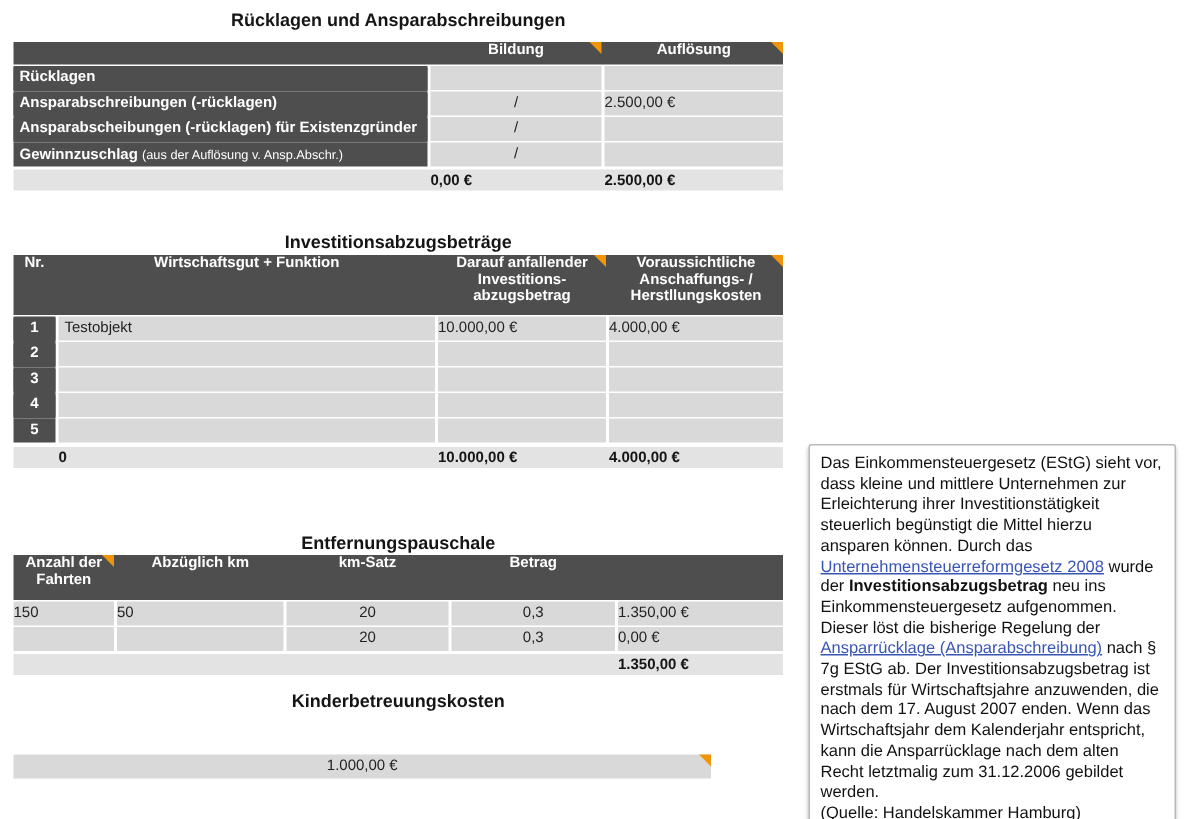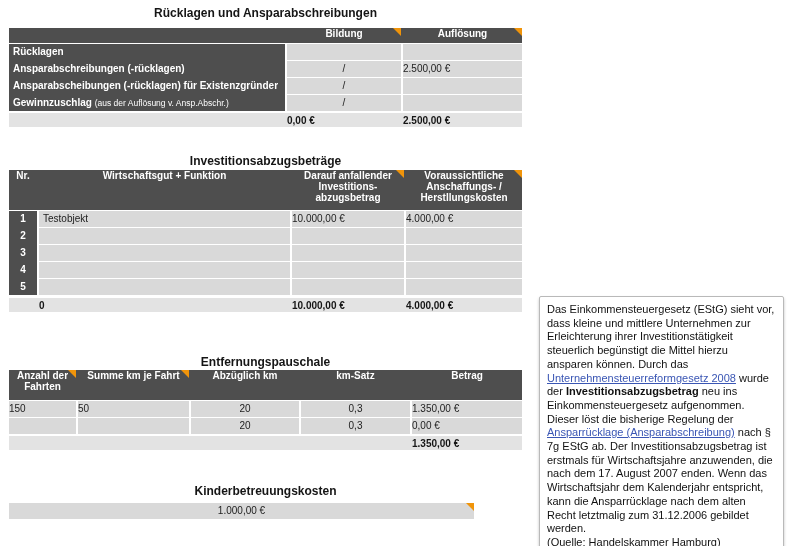--- a/index.html
+++ b/index.html
@@ -144,24 +144,20 @@
   </div>
 
   <div class="title" style="top:355px">Entfernungspauschale</div>
 
   <div class="thead g3" style="top:370px;height:30px">
     <div class="hc">
       <span style="display:inline-block;max-width:60px">Anzahl der Fahrten</span>
       <span class="tri"></span>
     </div>
     <div class="hc">
-      <span>Summe km je Fahrt</span>
-      <span class="tri"></span>
-    </div>
-    <div class="hc">
         <span>Abzüglich km</span>
       </div>
     <div class="hc">
         <span>km-Satz</span>
       </div>
     <div class="hc">
         <span>Betrag</span>
       </div>
   </div>
 
@@ -180,21 +176,21 @@
   </div>
 
   <div class="total g3" style="top:436px">
     <div></div>
       <div></div>
       <div></div>
       <div></div>
     <div class="c-r">1.350,00 €</div>
   </div>
 
-  <div class="title" style="top:484px">Kinderbetreuungskosten</div>
+  <div class="title" style="top:460px">Kinderbetreuungskosten</div>
   <div class="kbar" style="position:absolute">
     <span>1.000,00 €</span>
     <span class="tri"></span>
   </div>
 
   <div class="note">
     <span><span>Das Einkommensteuergesetz (EStG) sieht vor, dass kleine und mittlere Unternehmen zur Erleichterung ihrer Investitionstätigkeit steuerlich begünstigt die Mittel hierzu ansparen können. Durch das </span><a>Unternehmensteuerreformgesetz 2008</a><span> wurde der </span><b>Investitionsabzugsbetrag</b><span> neu ins Einkommensteuergesetz aufgenommen. Dieser löst die bisherige Regelung der </span><a>Ansparrücklage (Ansparabschreibung)</a><span> nach § 7g EStG ab. Der Investitionsabzugsbetrag ist erstmals für Wirtschaftsjahre anzuwenden, die nach dem 17. August 2007 enden. Wenn das Wirtschaftsjahr dem Kalenderjahr entspricht, kann die Ansparrücklage nach dem alten Recht letztmalig zum 31.12.2006 gebildet werden.</span><span class="blk">(Quelle: Handelskammer Hamburg)</span></span>
   </div>
 
 </div>

